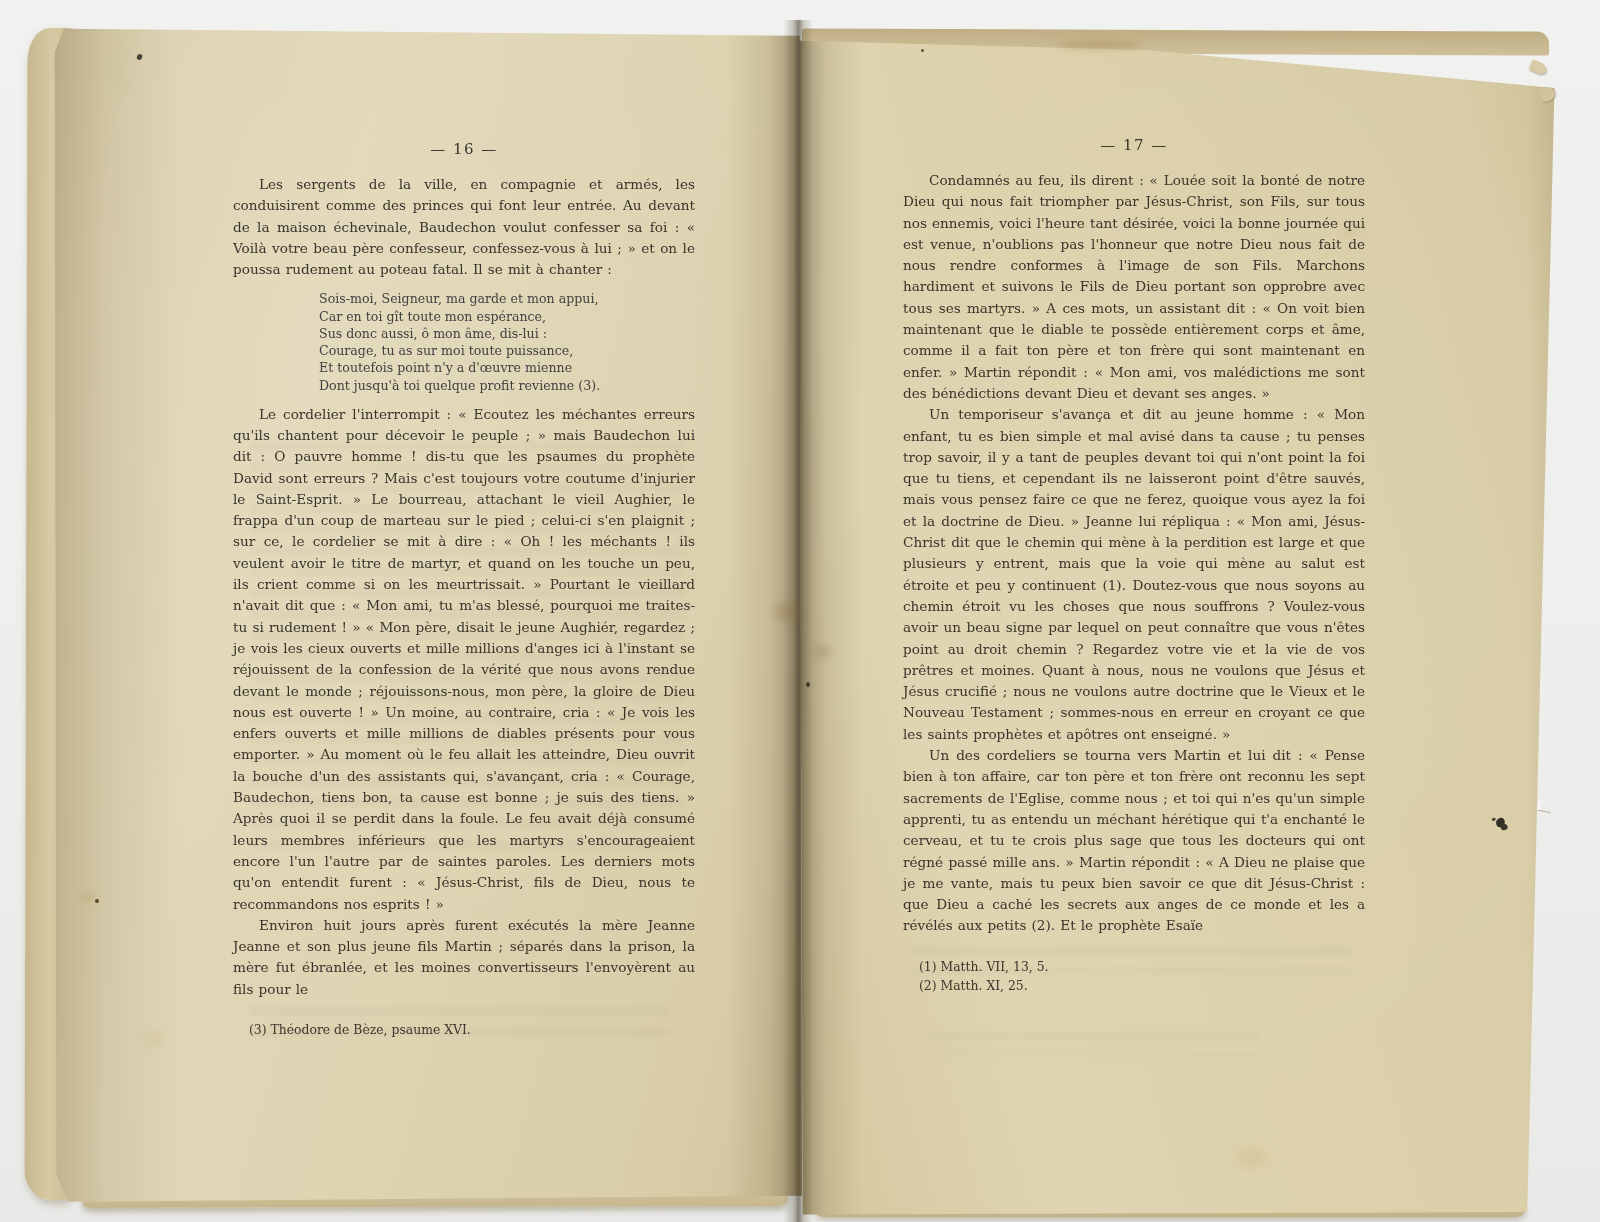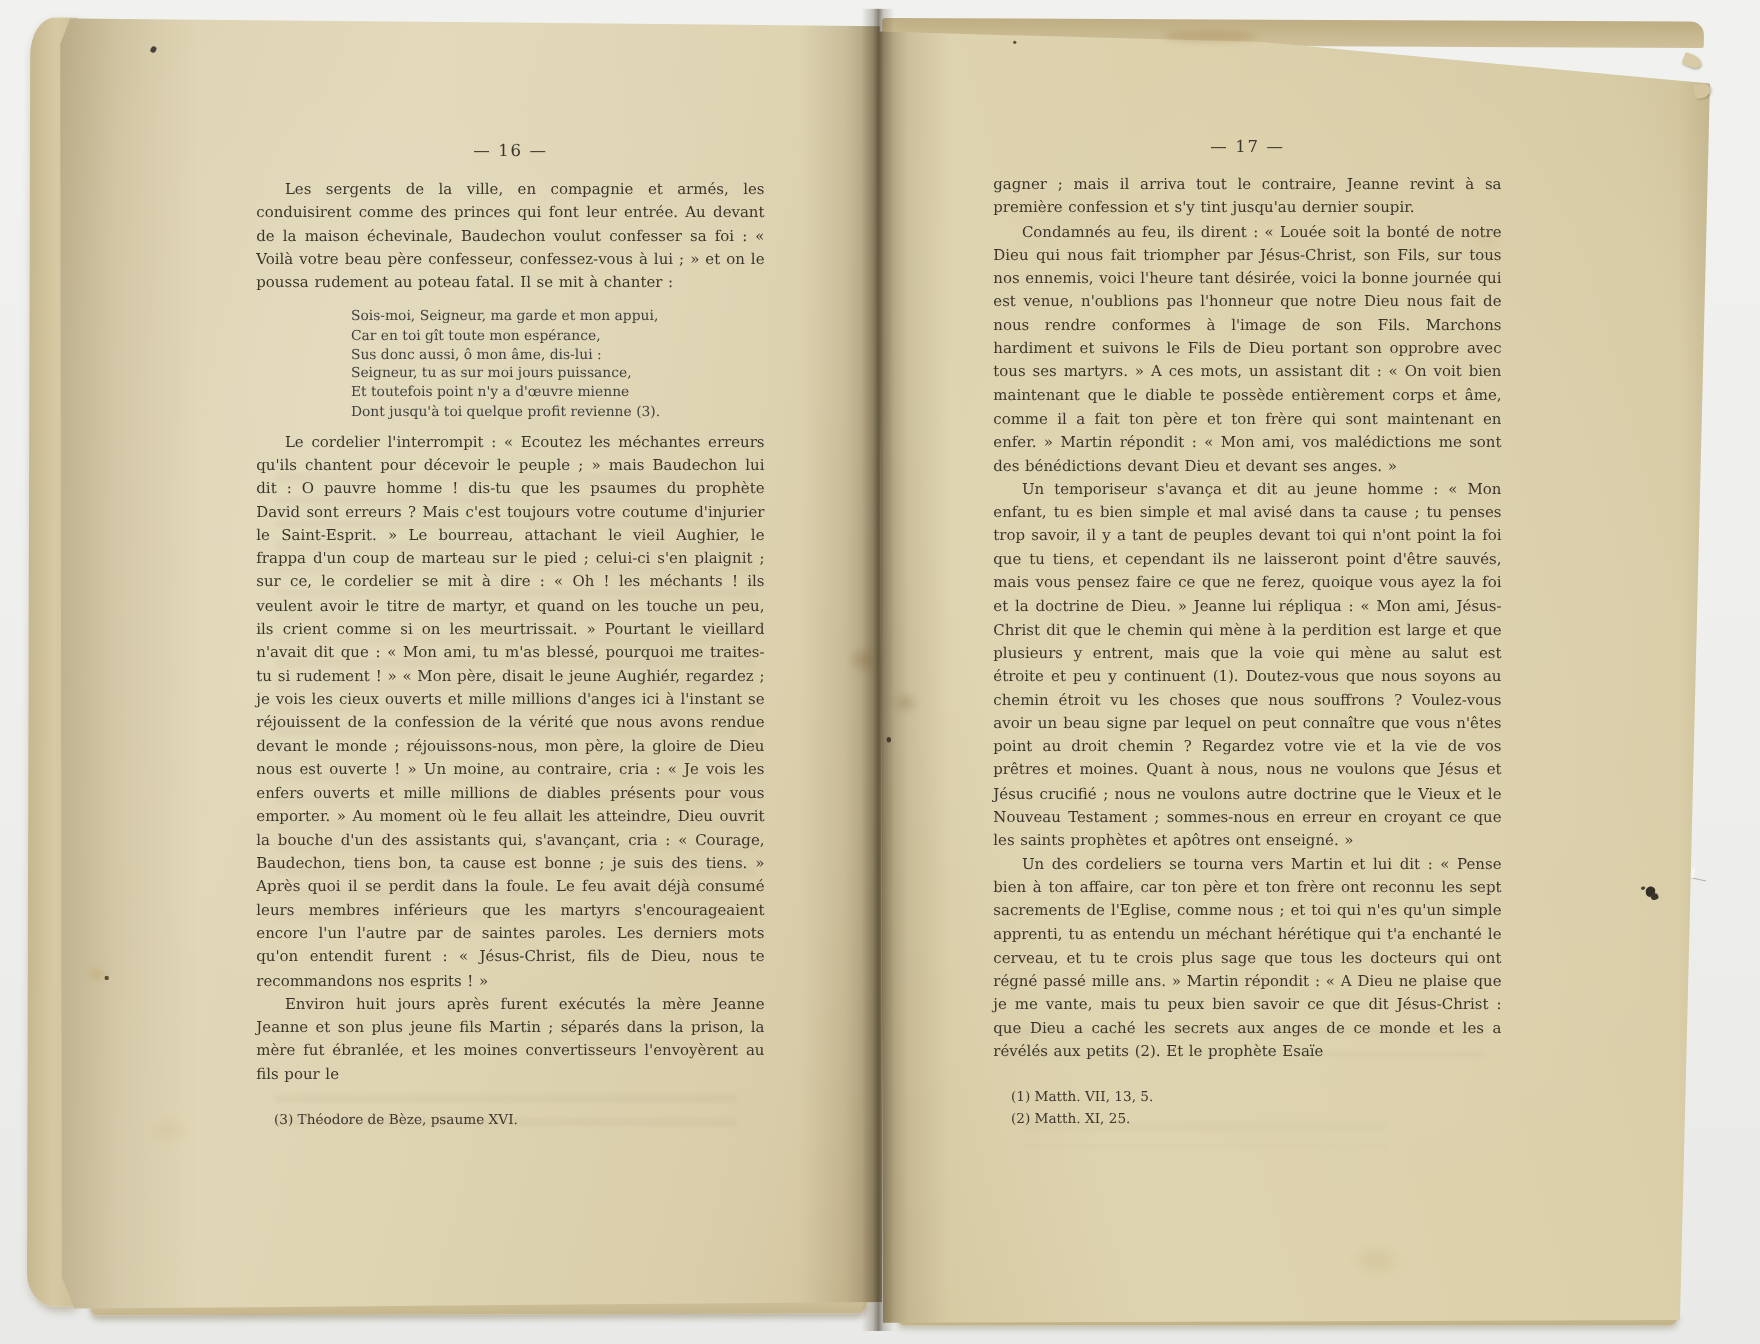--- a/index.html
+++ b/index.html
@@ -1,21 +1,21 @@
 <!DOCTYPE html>
 <html lang="fr"><head>
 <meta charset="utf-8">
 <style>
   html,body{margin:0;padding:0;}
   body{
     width:1600px;height:1222px;overflow:hidden;position:relative;
     background:linear-gradient(180deg,#f1f2f0 0%,#eeefed 55%,#e9eae8 100%);
     font-family:"DejaVu Serif","Liberation Serif",serif;
   }
-  .book{position:absolute;inset:0;color:#39332a;}
+  .book{position:absolute;inset:0;color:#39332a;margin-top:12px;}
 
   
   .edge-left-stack{
     position:absolute;left:26px;top:16px;width:44px;height:1172px;z-index:1;
     background:linear-gradient(to right,#c6b78f,#d7c9a3 55%,#cebf98);
     border-radius:22px 2px 4px 26px / 34px 3px 5px 30px;
     transform:rotate(.15deg);
     box-shadow:2px 4px 9px rgba(118,103,68,.38);
   }
   .edge-bottom-left{
@@ -140,34 +140,33 @@
   <div class="bleed b3"></div>
   <div class="bleed b4"></div>
 
   <div class="textcol col-left">
     <div class="pagenum">— 16 —</div>
     <p class="para">Les sergents de la ville, en compagnie et armés, les conduisirent comme des princes qui font leur entrée. Au devant de la maison échevinale, Baudechon voulut confesser sa foi : « Voilà votre beau père confesseur, confessez-vous à lui ; » et on le poussa rudement au poteau fatal. Il se mit à chanter :</p>
     <div class="verse">
       <div>Sois-moi, Seigneur, ma garde et mon appui,</div>
       <div>Car en toi gît toute mon espérance,</div>
       <div>Sus donc aussi, ô mon âme, dis-lui :</div>
-      <div>Seigneur, tu as sur moi jours puissance,</div>
+      <div>Courage, tu as sur moi toute puissance,</div>
       <div>Et toutefois point n'y a d'œuvre mienne</div>
       <div>Dont jusqu'à toi quelque profit revienne (3).</div>
     </div>
     <p class="para">Le cordelier l'interrompit : « Ecoutez les méchantes erreurs qu'ils chantent pour décevoir le peuple ; » mais Baudechon lui dit : O pauvre homme ! dis-tu que les psaumes du prophète David sont erreurs ? Mais c'est toujours votre coutume d'injurier le Saint-Esprit. » Le bourreau, attachant le vieil Aughier, le frappa d'un coup de marteau sur le pied ; celui-ci s'en plaignit ; sur ce, le cordelier se mit à dire : « Oh ! les méchants ! ils veulent avoir le titre de martyr, et quand on les touche un peu, ils crient comme si on les meurtrissait. » Pourtant le vieillard n'avait dit que : « Mon ami, tu m'as blessé, pourquoi me traites-tu si rudement ! » « Mon père, disait le jeune Aughiér, regardez ; je vois les cieux ouverts et mille millions d'anges ici à l'instant se réjouissent de la confession de la vérité que nous avons rendue devant le monde ; réjouissons-nous, mon père, la gloire de Dieu nous est ouverte ! » Un moine, au contraire, cria : « Je vois les enfers ouverts et mille millions de diables présents pour vous emporter. » Au moment où le feu allait les atteindre, Dieu ouvrit la bouche d'un des assistants qui, s'avançant, cria : « Courage, Baudechon, tiens bon, ta cause est bonne ; je suis des tiens. » Après quoi il se perdit dans la foule. Le feu avait déjà consumé leurs membres inférieurs que les martyrs s'encourageaient encore l'un l'autre par de saintes paroles. Les derniers mots qu'on entendit furent : « Jésus-Christ, fils de Dieu, nous te recommandons nos esprits ! »</p>
     <p class="para">Environ huit jours après furent exécutés la mère Jeanne Jeanne et son plus jeune fils Martin ; séparés dans la prison, la mère fut ébranlée, et les moines convertisseurs l'envoyèrent au fils pour le</p>
     <div class="footnotes">
       <div class="footnote">(3) Théodore de Bèze, psaume XVI.</div>
     </div>
   </div>
 
   <div class="textcol col-right">
     <div class="pagenum">— 17 —</div>
-    <p class="para noindent">gagner ; mais il arriva tout le contraire, Jeanne revint à sa première confession et s'y tint jusqu'au dernier soupir.</p>
     <p class="para">Condamnés au feu, ils dirent : « Louée soit la bonté de notre Dieu qui nous fait triompher par Jésus-Christ, son Fils, sur tous nos ennemis, voici l'heure tant désirée, voici la bonne journée qui est venue, n'oublions pas l'honneur que notre Dieu nous fait de nous rendre conformes à l'image de son Fils. Marchons hardiment et suivons le Fils de Dieu portant son opprobre avec tous ses martyrs. » A ces mots, un assistant dit : « On voit bien maintenant que le diable te possède entièrement corps et âme, comme il a fait ton père et ton frère qui sont maintenant en enfer. » Martin répondit : « Mon ami, vos malédictions me sont des bénédictions devant Dieu et devant ses anges. »</p>
     <p class="para">Un temporiseur s'avança et dit au jeune homme : « Mon enfant, tu es bien simple et mal avisé dans ta cause ; tu penses trop savoir, il y a tant de peuples devant toi qui n'ont point la foi que tu tiens, et cependant ils ne laisseront point d'être sauvés, mais vous pensez faire ce que ne ferez, quoique vous ayez la foi et la doctrine de Dieu. » Jeanne lui répliqua : « Mon ami, Jésus-Christ dit que le chemin qui mène à la perdition est large et que plusieurs y entrent, mais que la voie qui mène au salut est étroite et peu y continuent (1). Doutez-vous que nous soyons au chemin étroit vu les choses que nous souffrons ? Voulez-vous avoir un beau signe par lequel on peut connaître que vous n'êtes point au droit chemin ? Regardez votre vie et la vie de vos prêtres et moines. Quant à nous, nous ne voulons que Jésus et Jésus crucifié ; nous ne voulons autre doctrine que le Vieux et le Nouveau Testament ; sommes-nous en erreur en croyant ce que les saints prophètes et apôtres ont enseigné. »</p>
     <p class="para">Un des cordeliers se tourna vers Martin et lui dit : « Pense bien à ton affaire, car ton père et ton frère ont reconnu les sept sacrements de l'Eglise, comme nous ; et toi qui n'es qu'un simple apprenti, tu as entendu un méchant hérétique qui t'a enchanté le cerveau, et tu te crois plus sage que tous les docteurs qui ont régné passé mille ans. » Martin répondit : « A Dieu ne plaise que je me vante, mais tu peux bien savoir ce que dit Jésus-Christ : que Dieu a caché les secrets aux anges de ce monde et les a révélés aux petits (2). Et le prophète Esaïe</p>
     <div class="footnotes">
       <div class="footnote">(1) Matth. VII, 13, 5.</div>
       <div class="footnote">(2) Matth. XI, 25.</div>
     </div>
   </div>
 
   <div class="mark speck1"></div>

